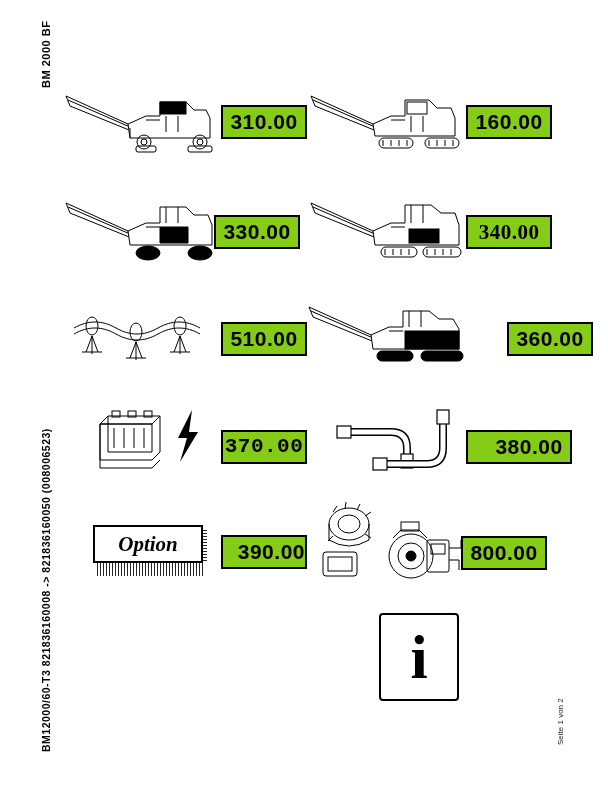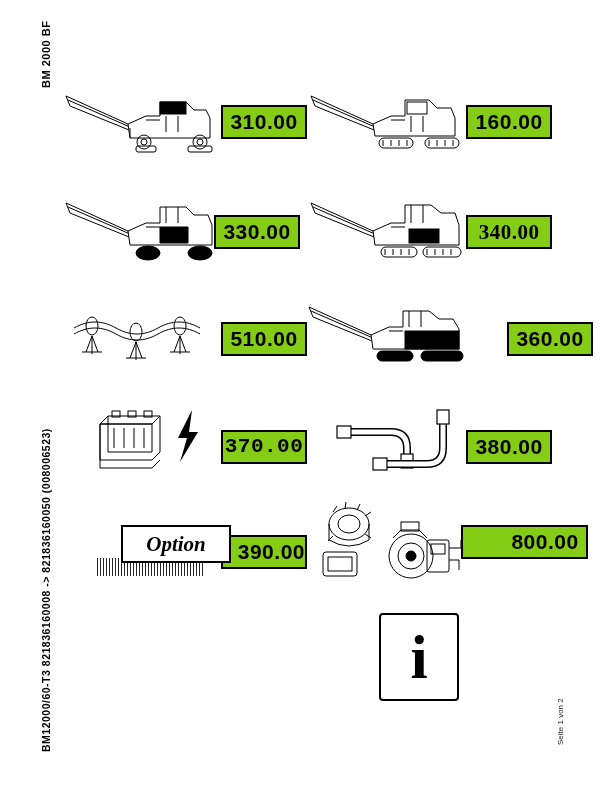--- a/index.html
+++ b/index.html
@@ -103,21 +103,20 @@
     width: 106px;
     height: 34px;
     border: 2px solid #000;
     background: #fff;
     font-family: "Liberation Serif", serif;
     font-style: italic;
     font-weight: bold;
     font-size: 21px;
     text-align: center;
     line-height: 34px;
-    margin-left: 28px;
   }
   #option-shadow {
     position: absolute;
     left: 97px;
     top: 558px;
     width: 108px;
     height: 18px;
     background: repeating-linear-gradient(90deg,#000 0 1px,#fff 1px 3px);
     opacity: .85;
   }
@@ -291,21 +290,21 @@
           <rect x="4" y="24" width="14" height="12" fill="#fff" stroke="#000"></rect>
           <rect x="68" y="52" width="12" height="14" fill="#fff" stroke="#000"></rect>
 
           <path d="M50 62 L94 62 Q110 62 110 46 L110 22" stroke-width="8" stroke="#000" fill="none"></path>
           <path d="M50 62 L94 62 Q110 62 110 46 L110 22" stroke-width="5" stroke="#fff" fill="none"></path>
           <rect x="40" y="56" width="14" height="12" fill="#fff" stroke="#000"></rect>
           <rect x="104" y="8" width="12" height="14" fill="#fff" stroke="#000"></rect>
         </g>
       </svg>
     </div>
-    <div class="numbox" style="left:161px; top:28px;">380.00</div>
+    <div class="numbox" style="left:161px; top:28px;padding-left:20px;">380.00</div>
   </div>
 
   <div class="item" style="left:60px; top:518px;">
     <div class="numbox" style="left:161px; top:17px;text-align:right;">390.00</div>
   </div>
   <div id="option-shadow"></div>
   <div id="option-shadow2"></div>
   <div id="option-plate">Option</div>
 
   <div class="item" style="left:305px; top:500px;">
@@ -325,20 +324,20 @@
           <circle cx="96" cy="56" r="5" fill="#000"></circle>
           <rect x="112" y="40" width="22" height="32" rx="2"></rect>
           <rect x="116" y="44" width="14" height="10"></rect>
           <path d="M134 48 L146 48 L146 40 L154 40"></path>
           <path d="M134 60 L144 60 L144 70"></path>
           <path d="M78 38 L86 30 L104 30 L112 38"></path>
           <rect x="86" y="22" width="18" height="9"></rect>
         </g>
       </svg>
     </div>
-    <div class="numbox" style="left:156px; top:25px;padding-left:41px;">800.00</div>
+    <div class="numbox" style="left:156px; top:36px;">800.00</div>
   </div>
 
   <div id="info-box">
     <div id="info-glyph">i</div>
   </div>
 
 </div>
 
 </body></html>

